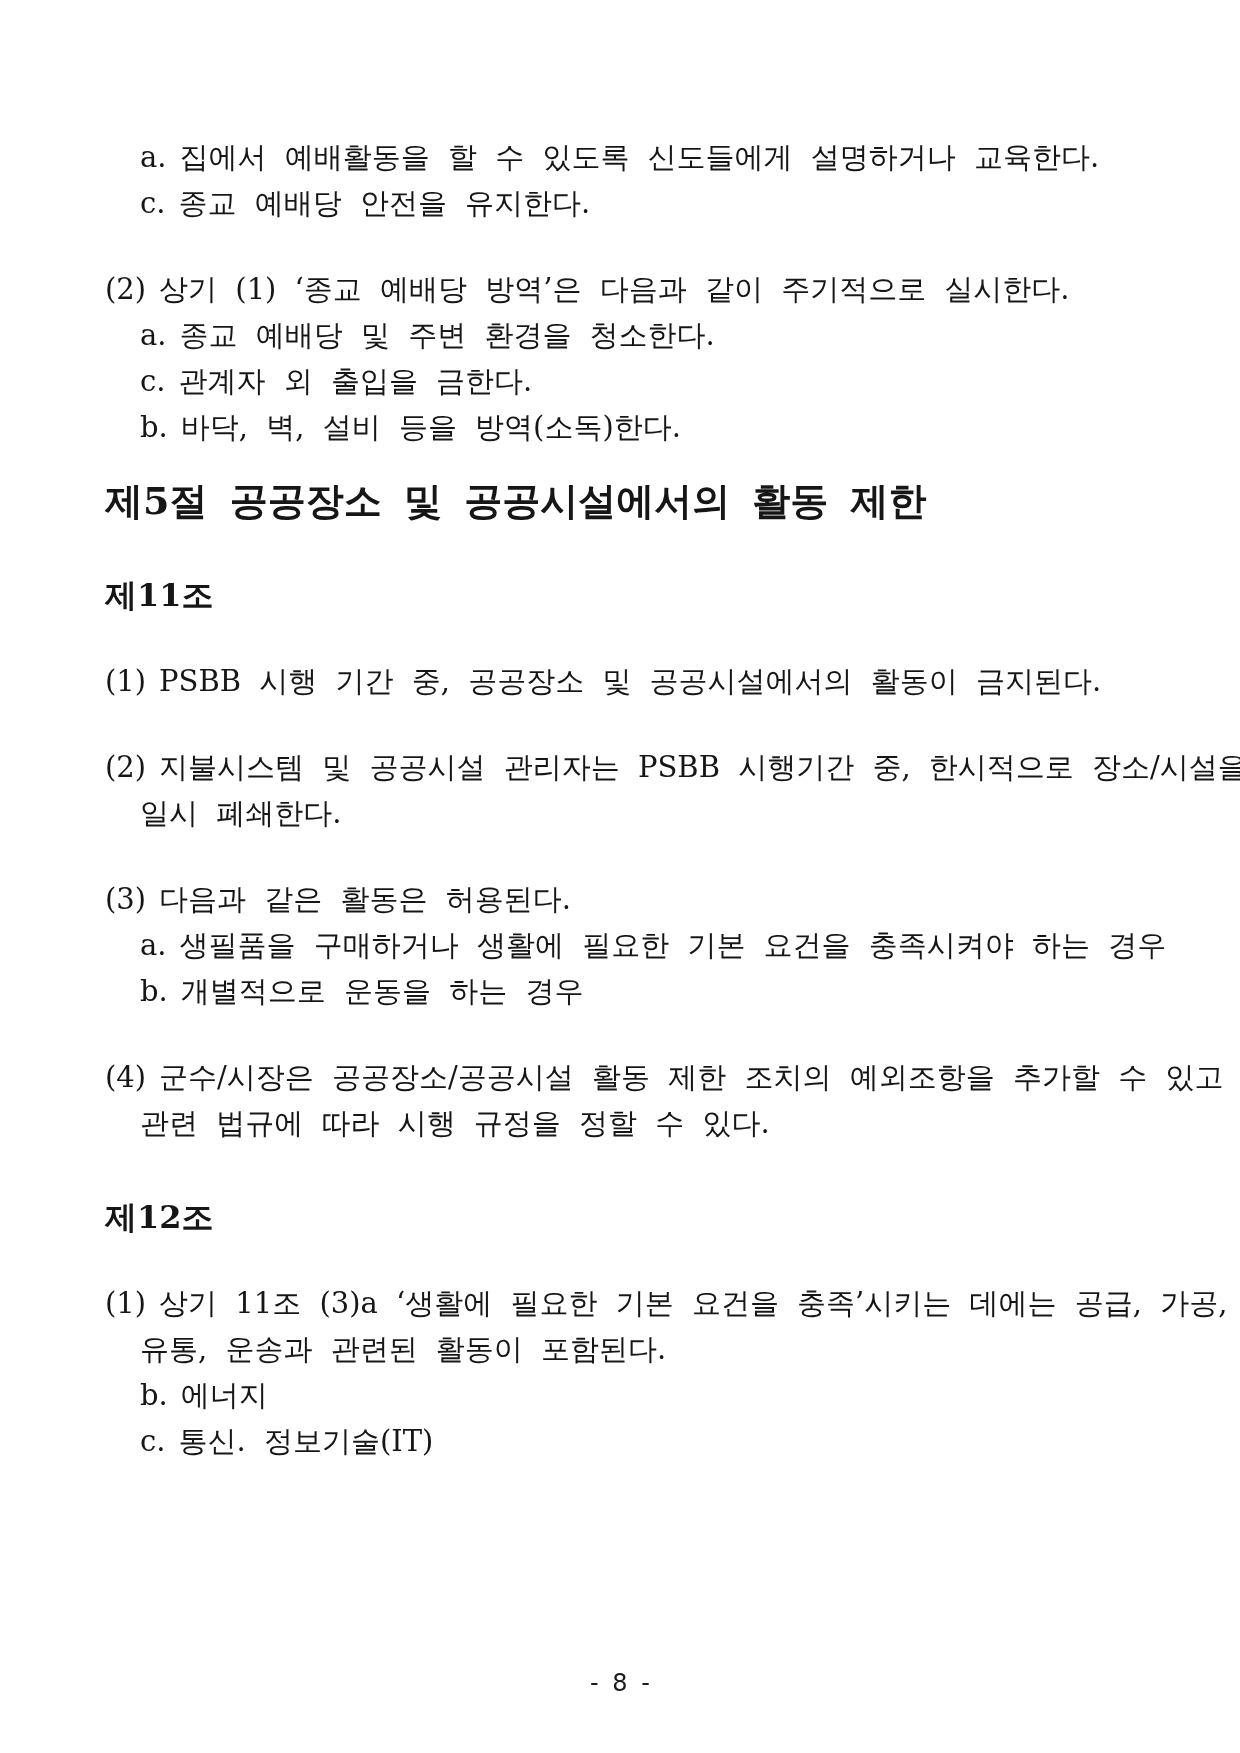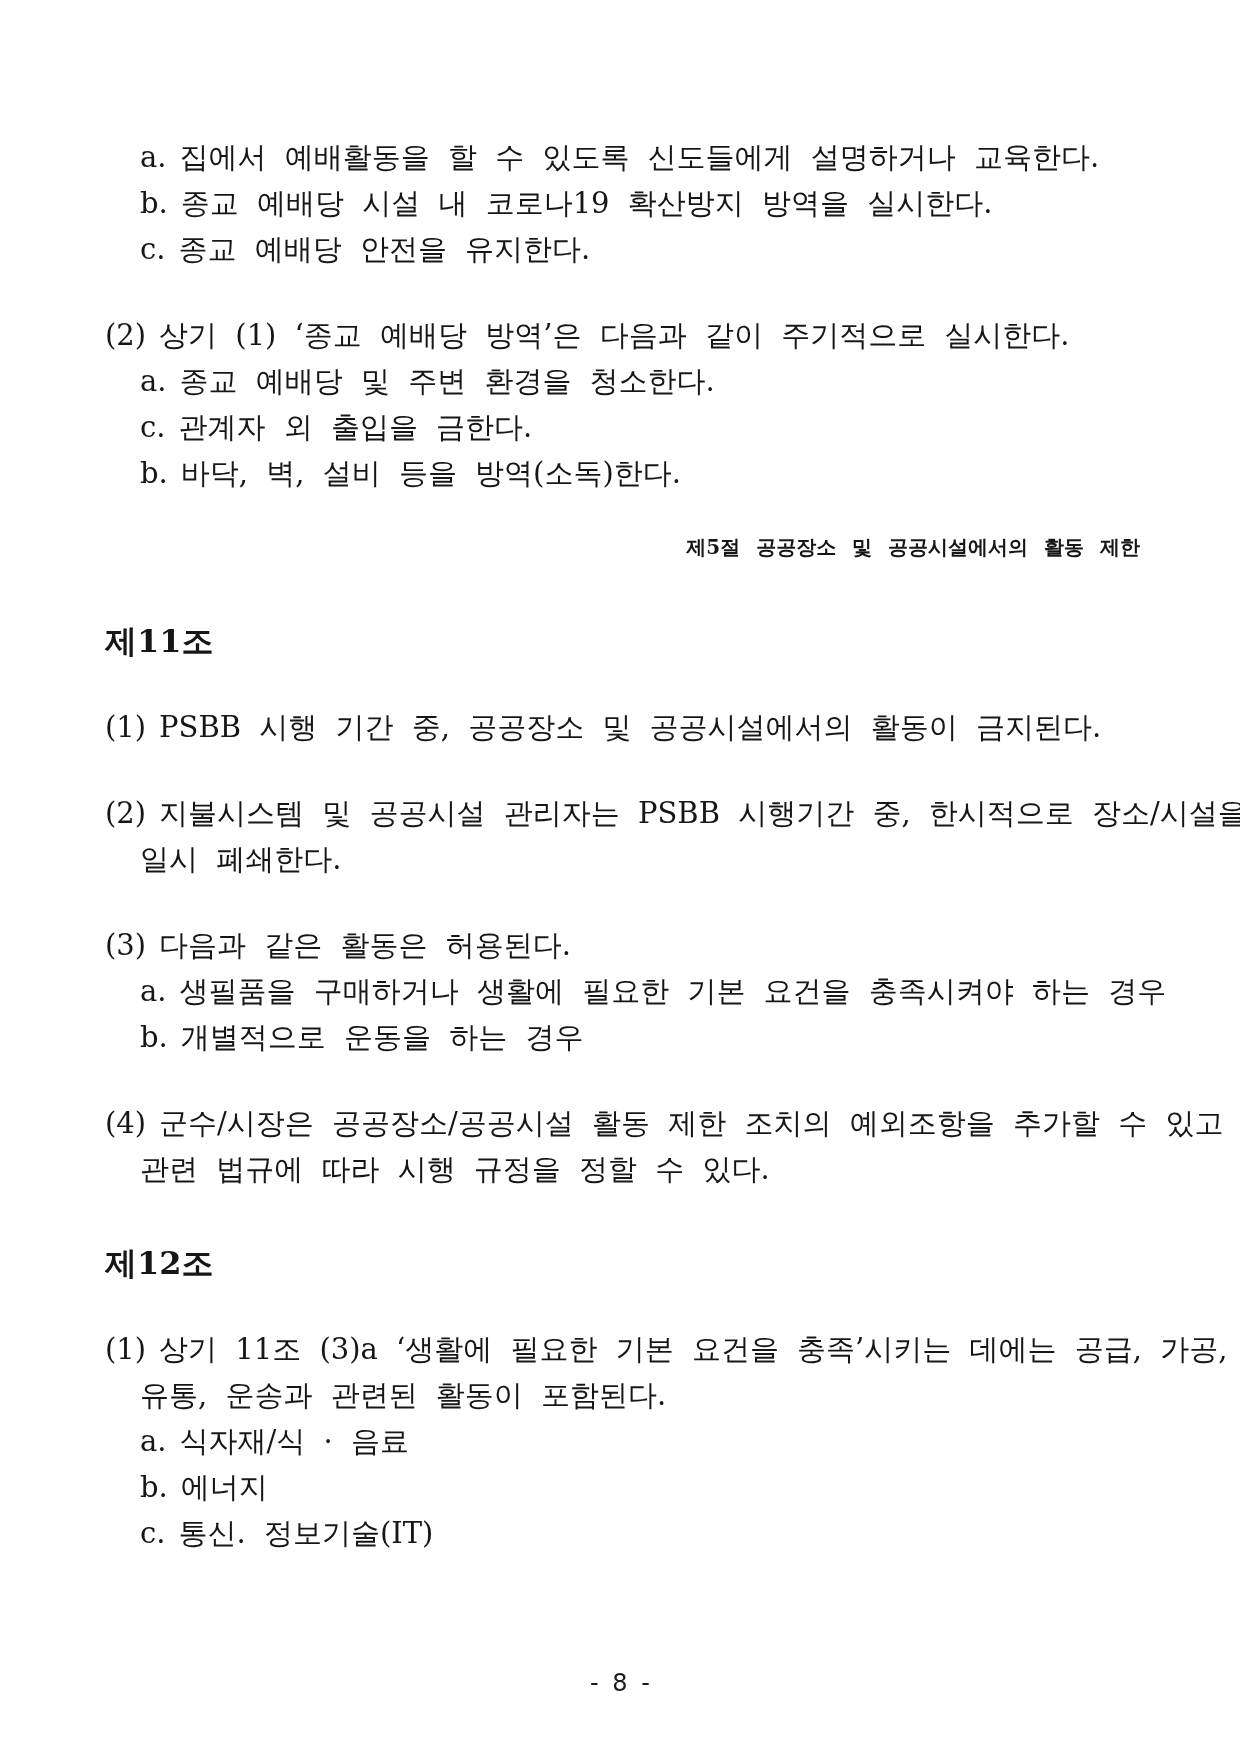--- a/index.html
+++ b/index.html
@@ -32,23 +32,23 @@
   }
   .sub,
   .cont {
     padding-left: 35px;
   }
   .para {
     margin-top: 40px;
   }
   .section-heading {
     margin-top: 28px;
-    text-align: right;
+    text-align: left;
     font-weight: 700;
-    font-size: 20px;
+    font-size: 38px;
   }
   .article-heading {
     margin-top: 48px;
     font-weight: 700;
     font-size: 32px;
   }
   .footer {
     position: absolute;
     left: 0;
     right: 0;
@@ -63,23 +63,20 @@
 </style>
 </head>
 <body>
 
 <div class="page">
   <div class="content">
 
     <div>
       <div class="line sub">
         <span class="lbl">a.</span><span>집에서 예배활동을 할 수 있도록 신도들에게 설명하거나 교육한다.</span>
-      </div>
-      <div class="line sub">
-        <span class="lbl">b.</span><span>종교 예배당 시설 내 코로나19 확산방지 방역을 실시한다.</span>
       </div>
       <div class="line sub">
         <span class="lbl">c.</span><span>종교 예배당 안전을 유지한다.</span>
       </div>
     </div>
 
     <div class="para">
       <div class="line">
         <span class="num">(2)</span><span>상기 (1) ‘종교 예배당 방역’은 다음과 같이 주기적으로 실시한다.</span>
       </div>
@@ -131,23 +128,20 @@
     </div>
 
     <div class="article-heading">제12조</div>
 
     <div class="para">
       <div class="line">
         <span class="num">(1)</span><span>상기 11조 (3)a ‘생활에 필요한 기본 요건을 충족’시키는 데에는 공급, 가공,</span>
       </div>
       <div class="line cont">유통, 운송과 관련된 활동이 포함된다.</div>
       <div class="line sub">
-        <span class="lbl">a.</span><span>식자재/식 · 음료</span>
-      </div>
-      <div class="line sub">
         <span class="lbl">b.</span><span>에너지</span>
       </div>
       <div class="line sub">
         <span class="lbl">c.</span><span>통신. 정보기술(IT)</span>
       </div>
     </div>
 
   </div>
 
   <div class="footer">- 8 -</div>

